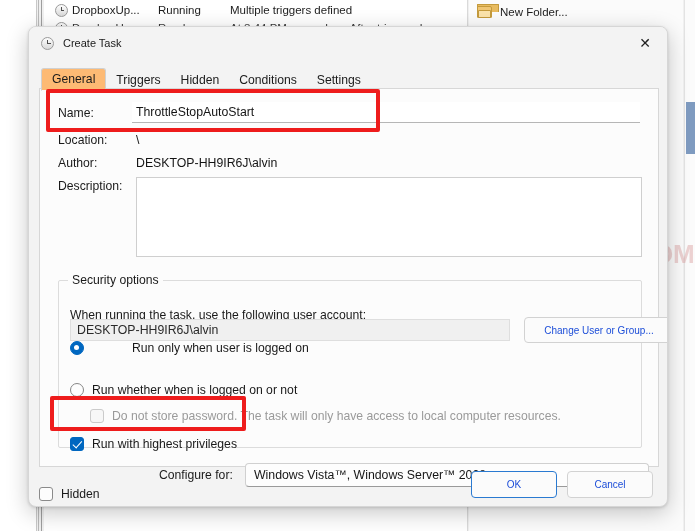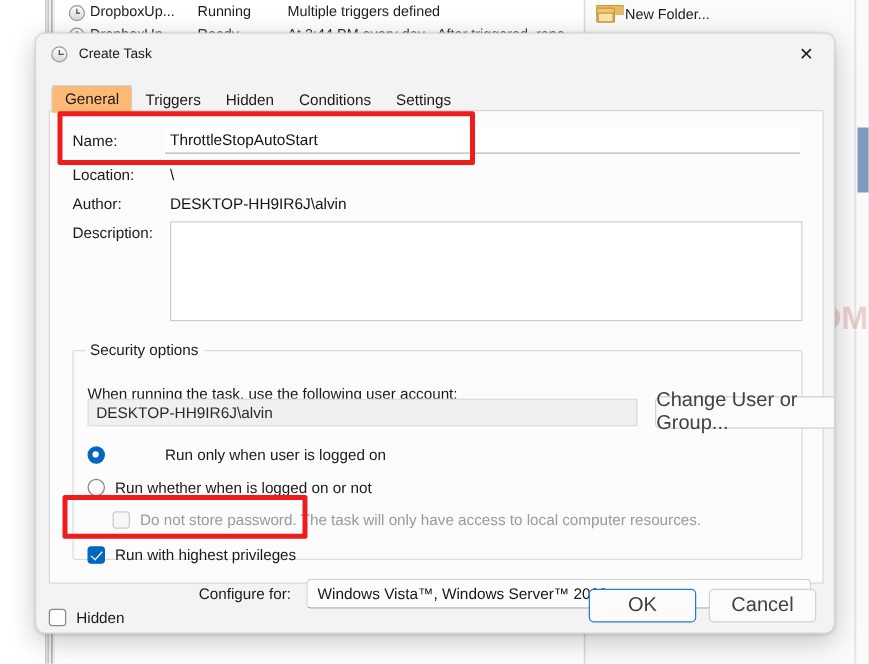--- a/index.html
+++ b/index.html
@@ -249,22 +249,22 @@
     display: flex; align-items: center;
     padding-left: 6px;
   }
 
   .btn {
     position: absolute;
     background: #fbfbfb;
     border: 1px solid #d2d2d2;
     border-radius: 4px;
     font-family: "Liberation Sans", sans-serif;
-    font-size: 16px;
-    color: #404040;
+    font-size: 10px;
+    color: #1d4ed8;
     display: flex; align-items: center; justify-content: center;
     cursor: default;
   }
   .btn.primary {
     background: #fbfbfb;
     border: 1px solid #2a7ad1;
   }
 
   
   .radio-row, .check-row {
@@ -417,21 +417,21 @@
       <span class="groupbox-title" style="left:28px; top:184px;">Security options</span>
 
       <span class="lbl" style="left:30px; top:207px;margin-top:12px;">When running the task, use the following user account:</span>
 
       <div class="acct-field" style="left:30px; top:230px; width:440px; height:22px;">
         <span>DESKTOP-HH9IR6J\alvin</span>
       </div>
 
       <div class="btn" style="left:484px; top:228px; width:150px; height:26px;">Change User or Group...</div>
 
-      <div class="radio-row" style="left:30px; top:268px;gap:48px;">
+      <div class="radio-row" style="left:30px; top:252px;gap:48px;">
         <span class="radio checked"></span>
         <span>Run only when user is logged on</span>
       </div>
 
       <div class="radio-row" style="left:30px; top:294px;">
         <span class="radio"></span>
         <span>Run whether when is logged on or not</span>
       </div>
 
       <div class="check-row dim" style="left:50px; top:320px;">

